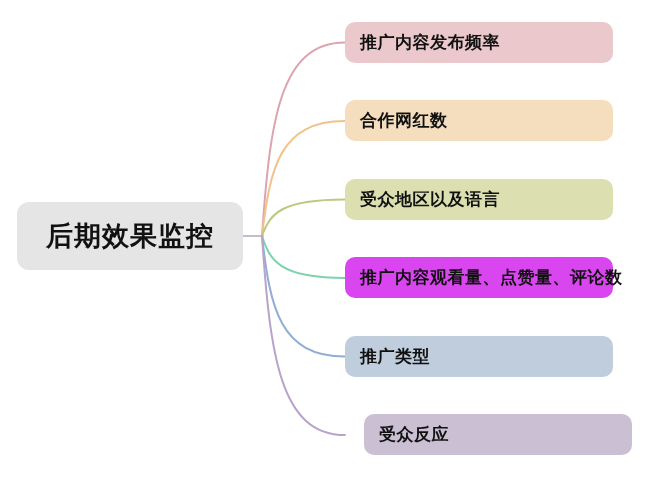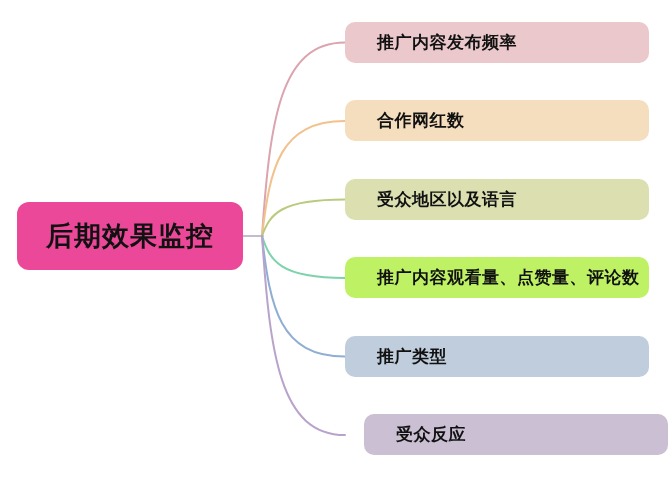--- a/index.html
+++ b/index.html
@@ -41,26 +41,26 @@
     font-size: 27px;
     font-weight: bold;
     color: #111111;
     letter-spacing: 1px;
     cursor: default;
     box-sizing: border-box;
   }
   .branch-topic {
     position: absolute;
     left: 345px;
-    width: 304px;
+    width: 268px;
     height: 41px;
     border-radius: 10px;
     display: flex;
     align-items: center;
-    padding-left: 32px;
+    padding-left: 15px;
     box-sizing: border-box;
     font-size: 17px;
     font-weight: bold;
     color: #111111;
     letter-spacing: 0.5px;
     cursor: default;
     white-space: nowrap;
   }
   .b1 { top: 22px; }
   .b2 { top: 100px; }
@@ -77,27 +77,27 @@
   <svg class="connector-layer" viewBox="0 0 672 487" xmlns="http://www.w3.org/2000/svg">
     <line x1="243" y1="236" x2="263" y2="236" stroke="#C4BCCE"></line>
     <path d="M262 236 C270 120 280 42.5 345 42.5" stroke="#DBA4AF"></path>
     <path d="M262 236 C270 167 280 121 345 121" stroke="#F1C28D"></path>
     <path d="M262 236 C270 214 280 199.5 345 199.5" stroke="#B9CB7E"></path>
     <path d="M262 236 C270 261 280 278 345 278" stroke="#7ED2AC"></path>
     <path d="M262 236 C270 308 280 356.5 345 356.5" stroke="#90AED4"></path>
     <path d="M262 236 C270 355 280 435 345 435" stroke="#B9A3CB"></path>
   </svg>
 
-  <div class="root-topic" style="background-color: #ec4899;">后期效果监控</div>
+  <div class="root-topic" style="background-color: #e5e5e5;">后期效果监控</div>
 
   <div class="branch-topic b1" style="background-color: rgb(234, 200, 204);">推广内容发布频率</div>
 
   <div class="branch-topic b3" style="background-color: rgb(220, 224, 176);">受众地区以及语言</div>
 
   <div class="branch-topic b2" style="background-color: rgb(245, 222, 190);">合作网红数</div>
 
-  <div class="branch-topic b4" style="background-color: #bef264;">推广内容观看量、点赞量、评论数</div>
+  <div class="branch-topic b4" style="background-color: #d946ef;">推广内容观看量、点赞量、评论数</div>
 
   <div class="branch-topic b5" style="background-color: rgb(191, 205, 220);">推广类型</div>
 
   <div class="branch-topic b6" style="background-color: rgb(202, 191, 211); margin-left: 19px;">受众反应</div>
 
 </div>
 
 </body></html>

